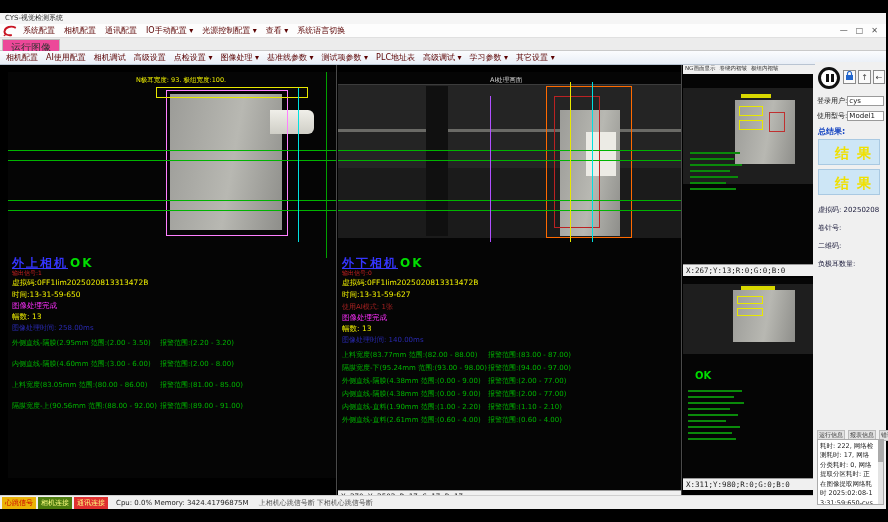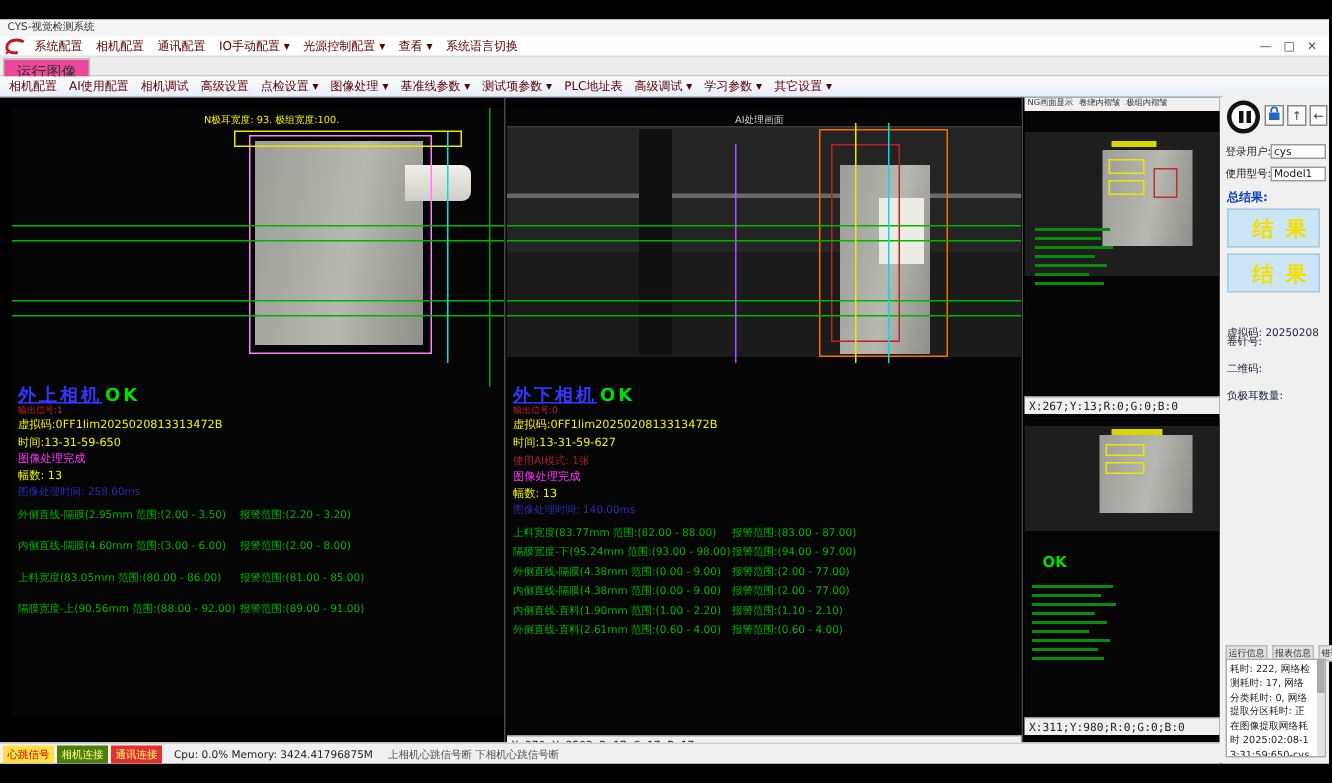--- a/index.html
+++ b/index.html
@@ -285,40 +285,40 @@
     </div>
     <div class="fld-row" style="top:49px;">
       <span class="fld-lbl">使用型号:</span>
       <input class="fld-in" value="Model1" style="">
     </div>
 
     <div class="blue-lbl" style="top:64px;">总结果:</div>
     <div class="result-box" style="top:77px;">结果</div>
     <div class="result-box" style="top:107px;">结果</div>
 
-    <div class="side-lbl" style="top:143px;margin-top:12px;">
+    <div class="side-lbl" style="top:143px;">
       <span>虚拟码:</span>
       <span>20250208</span>
     </div>
     <div class="side-lbl" style="top:161px;">卷针号:</div>
     <div class="side-lbl" style="top:179px;">二维码:</div>
     <div class="side-lbl" style="top:197px;">负极耳数量:</div>
 
     <div id="info-tabs">
       <span>运行信息</span>
       <span>报表信息</span>
       <span>错误信息</span>
     </div>
     <div id="info-box">耗时: 222, 网络检测耗时: 17, 网络分类耗时: 0, 网络提取分区耗时: 正在图像提取网络耗时 2025:02:08-13:31:59:650-cys—外上相机—图像处理耗时: 258.00ms</div>
     <div id="info-scroll"></div>
     <div id="info-thumb"></div>
   </div>
 
   <div id="statusbar">
-    <span class="badge" style="background:#fde047;color:#cc0000;">心跳信号</span>
+    <span class="badge" style="background:#eab308;color:#cc0000;">心跳信号</span>
     <span class="badge" style="background:#4d7c0f;color:#ffff80;">相机连接</span>
     <span class="badge" style="background:#e03030;color:#ffff80;">通讯连接</span>
     <span id="status-cpu">Cpu: 0.0% Memory: 3424.41796875M</span>
     <span id="status-extra">上相机心跳信号断  下相机心跳信号断</span>
   </div>
 
 </div>
 </div>
 
 </body></html>

